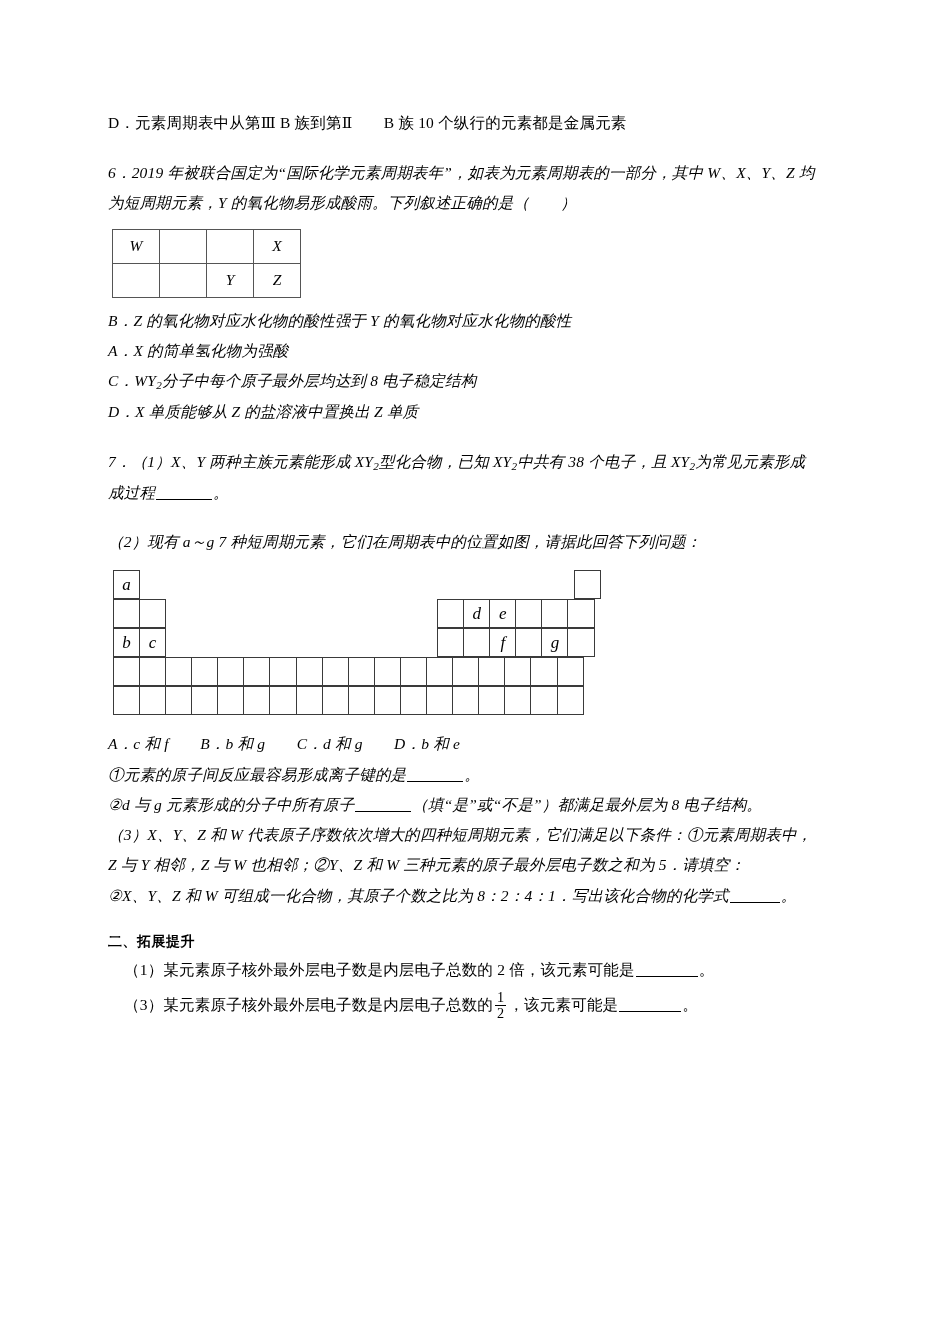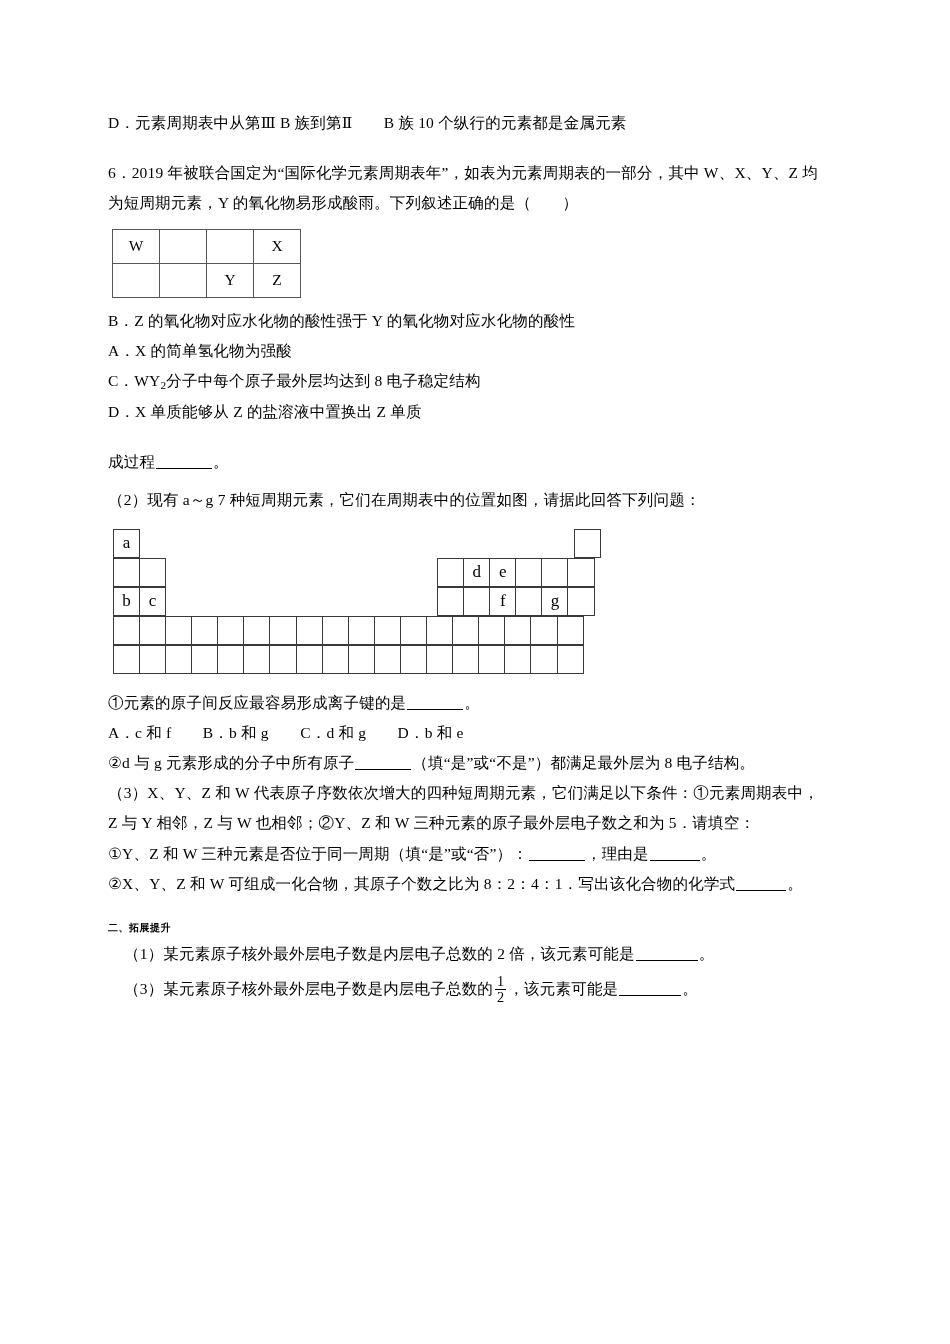--- a/index.html
+++ b/index.html
@@ -32,20 +32,21 @@
     font-size: 15.5px;
     line-height: 1.95;
     letter-spacing: 0.2px;
     white-space: nowrap;
   }
   .para {
     margin-bottom: 2px;
   }
   .q-block {
     margin-top: 20px;
+    font-style: italic;
   }
   .blank {
     display: inline-block;
     border-bottom: 1.4px solid #000;
     width: 56px;
     vertical-align: -2px;
     margin: 0 1px;
   }
   .blank.sm { width: 50px; }
   .blank.md { width: 62px; }
@@ -105,21 +106,21 @@
     font-size: 0.92em;
     line-height: 1.05;
     margin: 0 2px;
   }
   .frac .num { display: block; border-bottom: 1.2px solid #000; padding: 0 2px; }
   .frac .den { display: block; padding: 0 2px; }
 
   .section-head {
     font-family: "DejaVu Sans", "Liberation Sans", sans-serif;
     font-weight: bold;
-    font-size: 10px;
+    font-size: 14px;
     margin-top: 22px;
     margin-bottom: 4px;
     letter-spacing: 0.5px;
   }
   .sub-line {
     padding-left: 16px;
   }
 </style>
 </head>
 <body>
@@ -150,23 +151,24 @@
       </tbody>
         </table>
 
       <div class="line"><span>B．</span><span>Z 的氧化物对应水化物的酸性强于 Y 的氧化物对应水化物的酸性</span></div>
       <div class="line"><span>A．</span><span>X 的简单氢化物为强酸</span></div>
       <div class="line"><span>C．</span><span>WY</span><sub>2</sub><span>分子中每个原子最外层均达到 8 电子稳定结构</span></div>
       <div class="line"><span>D．</span><span>X 单质能够从 Z 的盐溶液中置换出 Z 单质</span></div>
     </div>
 
     <div class="q-block">
+      <div class="line"><span>7．</span><span>（1）</span><span>X、Y 两种主族元素能形成 XY</span><sub>2</sub><span>型化合物，已知 XY</span><sub>2</sub><span>中共有 38 个电子，且 XY</span><sub>2</sub><span>为常见元素形成</span></div>
       <div class="line"><span>成过程</span><span class="blank"></span><span>。</span></div>
 
-      <div class="line" style="margin-top:8px"><span>（2）</span><span>现有 a～g 7 种短周期元素，它们在周期表中的位置如图，请据此回答下列问题：</span></div>
+      <div class="line" style="margin-top:19px"><span>（2）</span><span>现有 a～g 7 种短周期元素，它们在周期表中的位置如图，请据此回答下列问题：</span></div>
 
       <div class="ptable-wrap">
         <div class="pt-row">
           <div class="pt-cell">a</div>
           <div class="pt-gap"></div>
           <div class="pt-gap"></div>
             <div class="pt-gap"></div>
           <div class="pt-gap"></div>
             <div class="pt-gap"></div>
           <div class="pt-gap"></div>
@@ -257,27 +259,26 @@
             <div class="pt-cell"></div>
           <div class="pt-cell"></div>
             <div class="pt-cell"></div>
           <div class="pt-cell"></div>
             <div class="pt-cell"></div>
           <div class="pt-cell"></div>
             <div class="pt-cell"></div>
         </div>
       </div>
 
+      <div class="line">A．c 和 f　　B．b 和 g　　C．d 和 g　　D．b 和 e</div>
       <div class="line"><span>①</span><span>元素的原子间反应最容易形成离子键的是</span><span class="blank"></span><span>。</span></div>
-      <div class="line">A．c 和 f　　B．b 和 g　　C．d 和 g　　D．b 和 e</div>
       <div class="line"><span>②</span><span>d 与 g 元素形成的分子中所有原子</span><span class="blank"></span><span>（填“是”或“不是”）都满足最外层为 8 电子结构。</span></div>
 
       <div class="line"><span>（3）</span><span>X、Y、Z 和 W 代表原子序数依次增大的四种短周期元素，它们满足以下条件：</span><span>①</span><span>元素周期表中，</span></div>
       <div class="line"><span>Z 与 Y 相邻，Z 与 W 也相邻；</span><span>②</span><span>Y、Z 和 W 三种元素的原子最外层电子数之和为 5．请填空：</span></div>
-      <div class="line"><span>①</span><span>Y、Z 和 W 三种元素是否位于同一周期（填“是”或“否”）：</span><span class="blank"></span><span>，理由是</span><span class="blank sm"></span><span>。</span></div>
       <div class="line"><span>②</span><span>X、Y、Z 和 W 可组成一化合物，其原子个数之比为 8：2：4：1．写出该化合物的化学式</span><span class="blank sm"></span><span>。</span></div>
     </div>
 
     <div class="section-head">二、拓展提升</div>
 
     <div>
       <div class="line sub-line"><span>（1）</span><span>某元素原子核外最外层电子数是内层电子总数的 2 倍，该元素可能是</span><span class="blank md"></span><span>。</span></div>
       <div class="line sub-line" style="line-height:2.6"><span>（3）</span><span>某元素原子核外最外层电子数是内层电子总数的</span><span class="frac"><span class="num">1</span><span class="den">2</span></span><span>，该元素可能是</span><span class="blank md"></span><span>。</span></div>
     </div>
 

